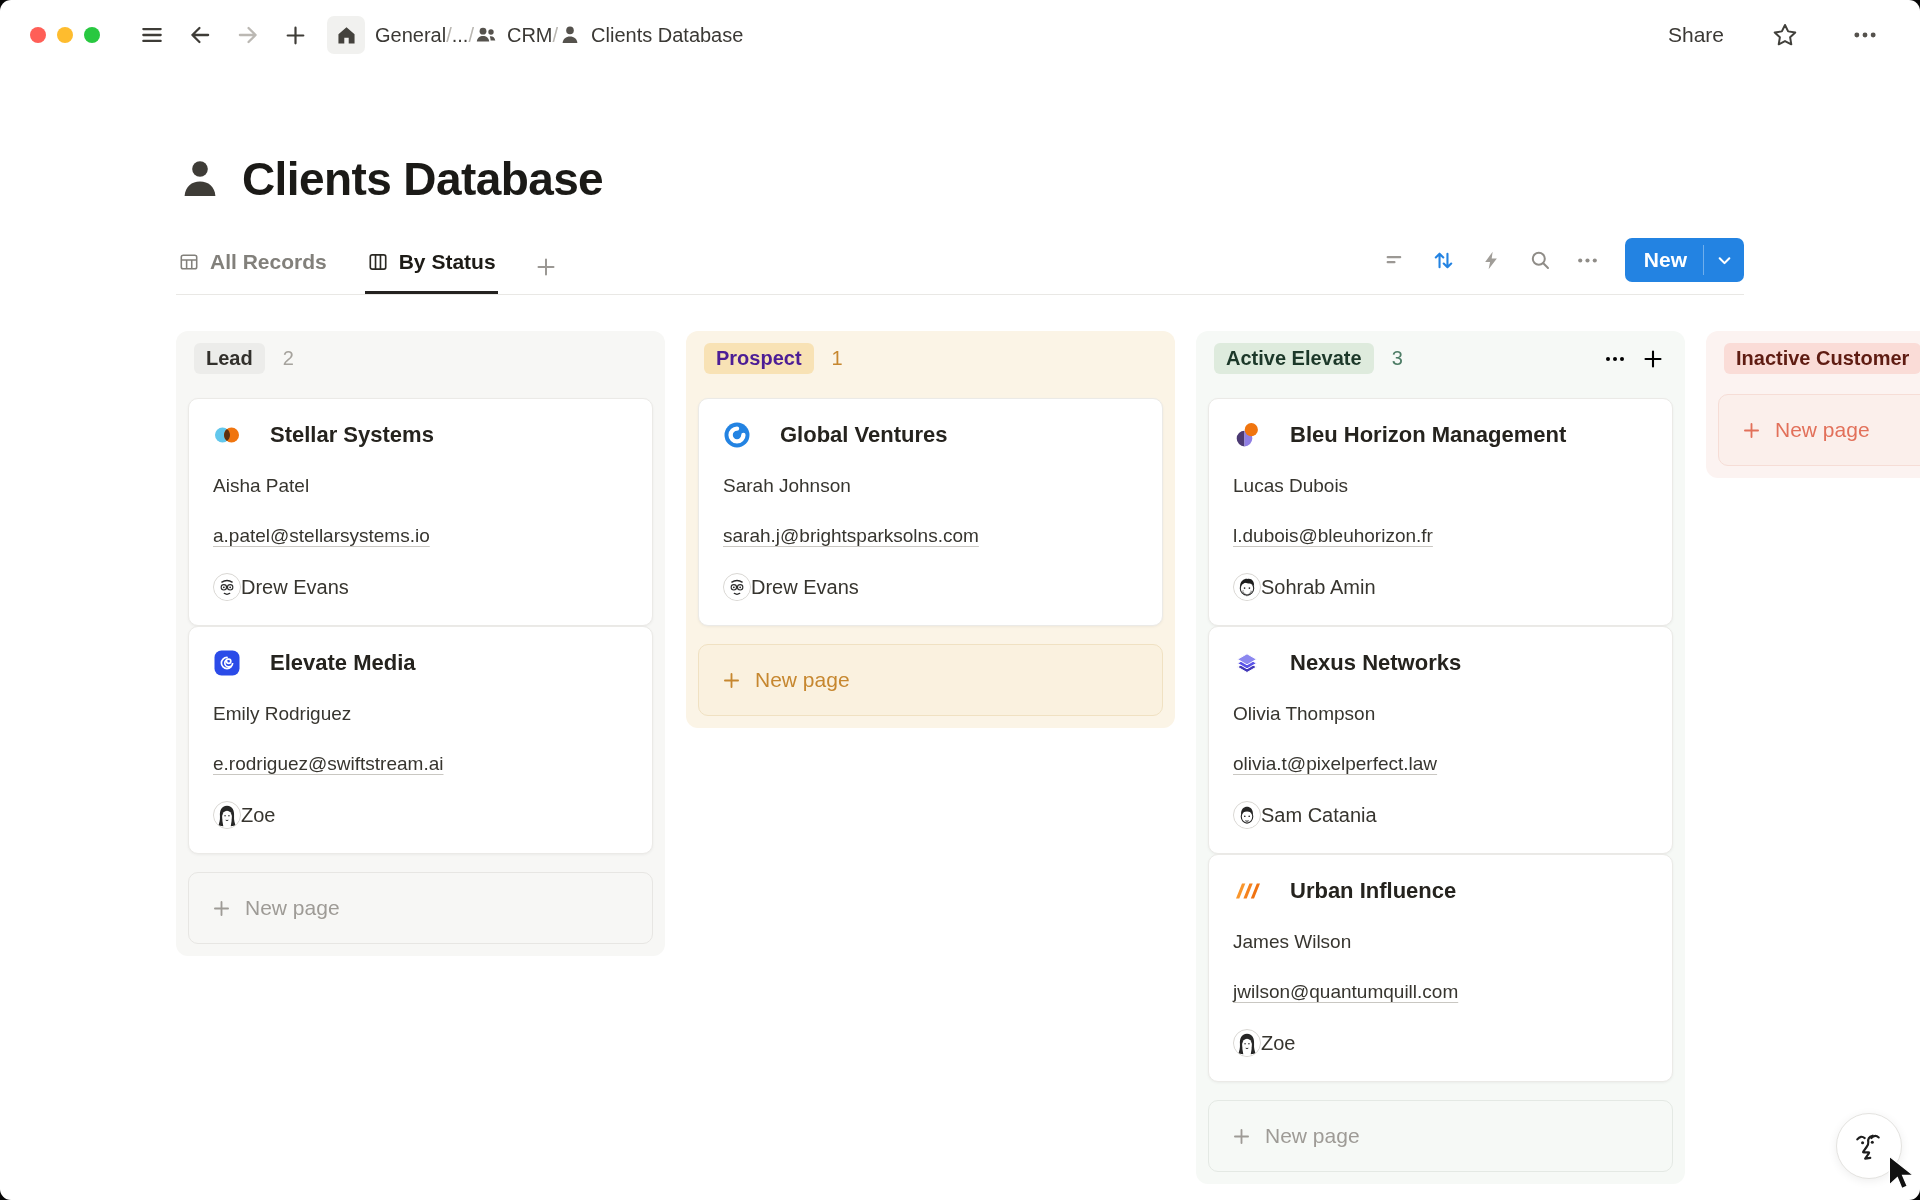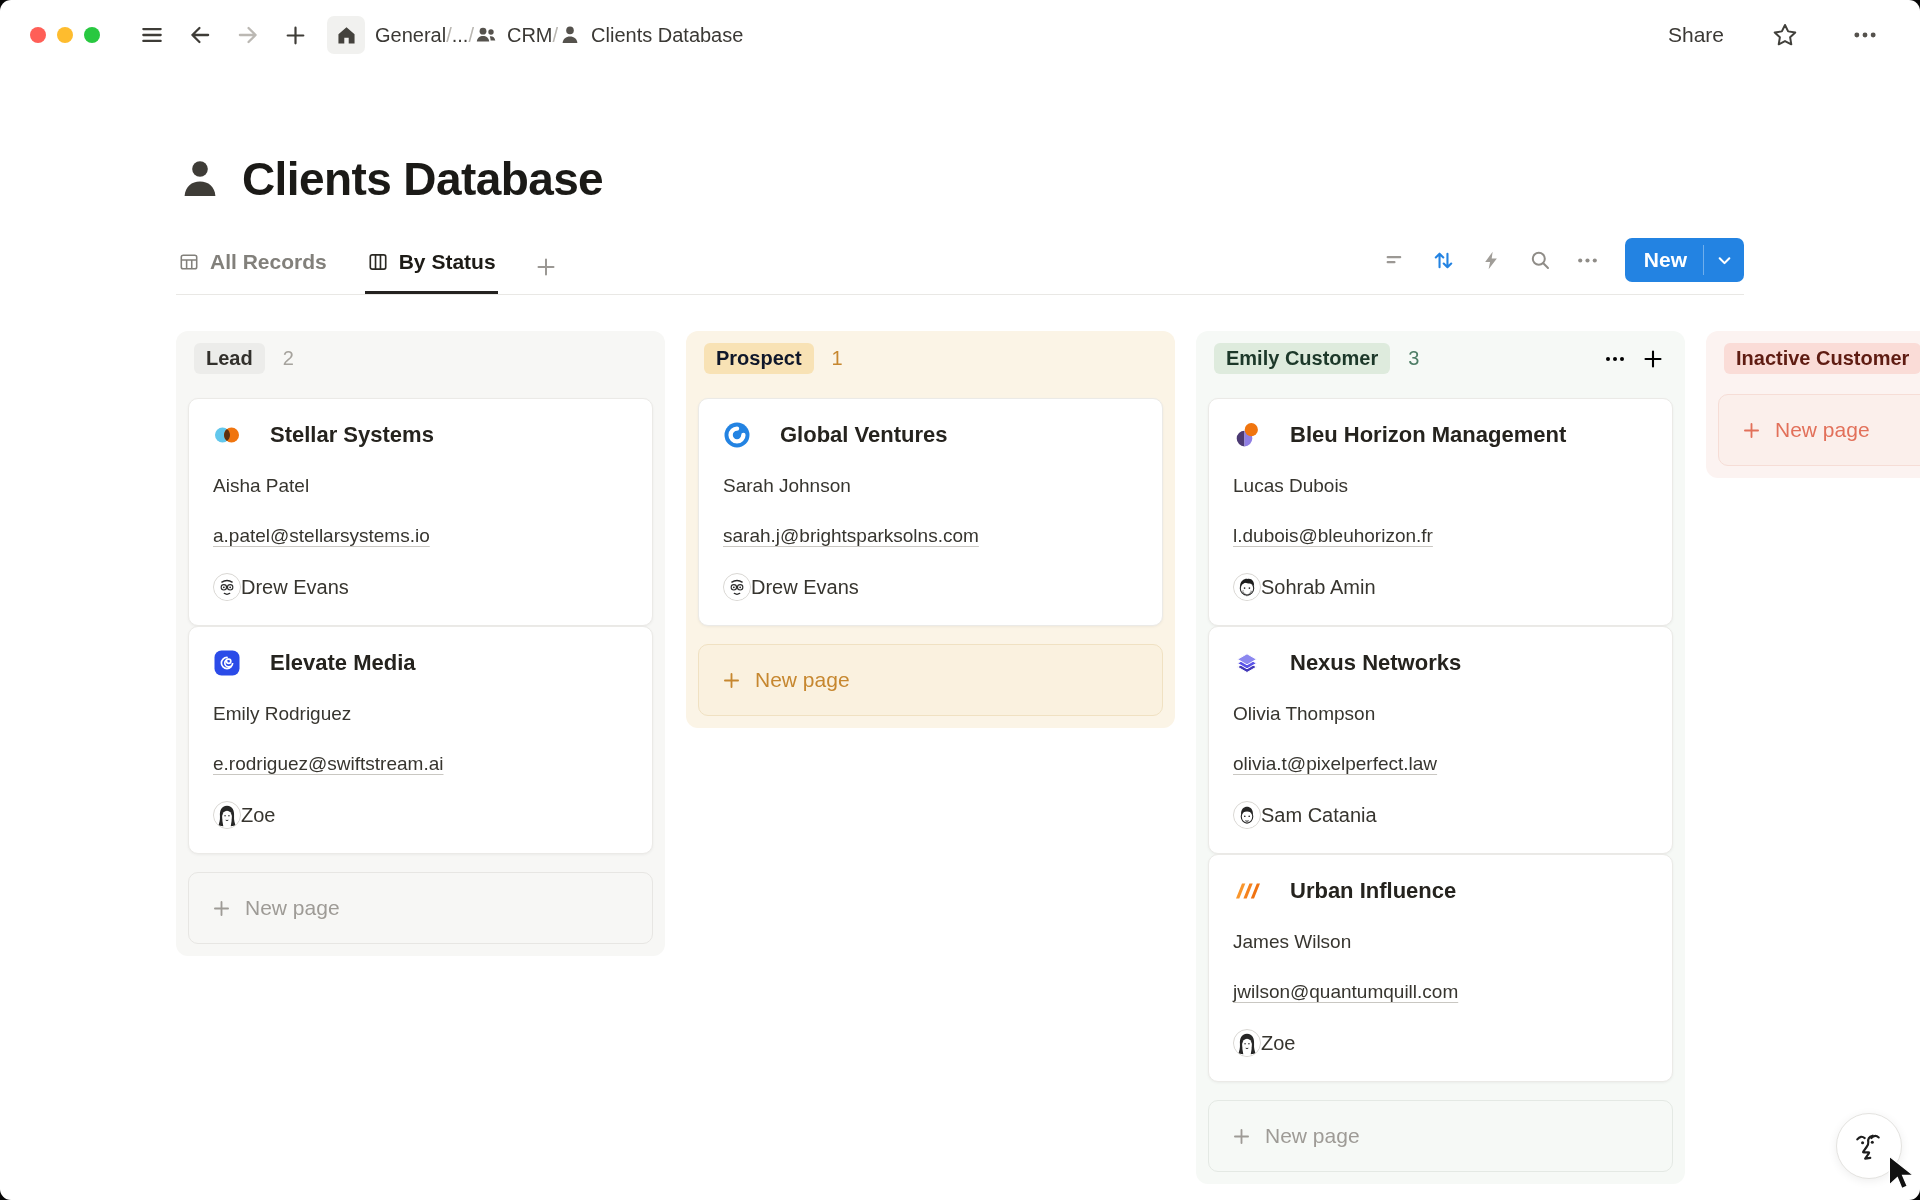--- a/index.html
+++ b/index.html
@@ -277,21 +277,21 @@
           <span style="display: flex;">
             <svg viewBox="0 0 24 24" width="21" height="21" fill="none" stroke="currentColor" stroke-width="2.1" stroke-linecap="round">
               <path d="M12 4.5 V19.5 M4.5 12 H19.5"></path>
             </svg>
           </span>
           <span>New page</span>
         </button>
       </section>
       <section class="kb-col" style="background: rgb(251, 244, 230);">
         <div class="kb-head">
-          <span class="kb-badge" style="background: rgb(248, 226, 181); color: #0f172a;">Prospect</span>
+          <span class="kb-badge" style="background: rgb(248, 226, 181); color: #4c1d95;">Prospect</span>
           <span class="kb-count" style="color: rgb(198, 135, 47);">1</span>
         </div>
         <article class="kb-card">
           <div class="kb-card-title">
             <span class="kb-logo" style="display: flex;">
               <svg viewBox="0 0 28 28" width="28" height="28">
                 <circle cx="14" cy="14" r="12.5" fill="#2383E2"></circle>
                 <path d="M14 7.6 A6.4 6.4 0 1 0 20.4 14" fill="none" stroke="#FFFFFF" stroke-width="4.4" stroke-linecap="round"></path>
               </svg>
             </span>
@@ -319,21 +319,21 @@
           <span style="display: flex;">
             <svg viewBox="0 0 24 24" width="21" height="21" fill="none" stroke="currentColor" stroke-width="2.1" stroke-linecap="round">
               <path d="M12 4.5 V19.5 M4.5 12 H19.5"></path>
             </svg>
           </span>
           <span>New page</span>
         </button>
       </section>
       <section class="kb-col" style="background: rgb(246, 249, 246);">
         <div class="kb-head">
-          <span class="kb-badge" style="background: rgb(222, 235, 221); color: rgb(28, 56, 41);">Emily Customer</span>
+          <span class="kb-badge" style="background: rgb(222, 235, 221); color: rgb(28, 56, 41);">Active Elevate</span>
           <span class="kb-count" style="color: rgb(78, 125, 102);">3</span>
           <div class="kb-headicons" style="color: rgb(95, 130, 114);">
             <button class="hic">
               <svg viewBox="0 0 24 24" width="24" height="24" fill="currentColor">
                 <circle cx="5" cy="12" r="2"></circle>
                 <circle cx="12" cy="12" r="2"></circle>
                 <circle cx="19" cy="12" r="2"></circle>
               </svg>
             </button>
             <button class="hic">

